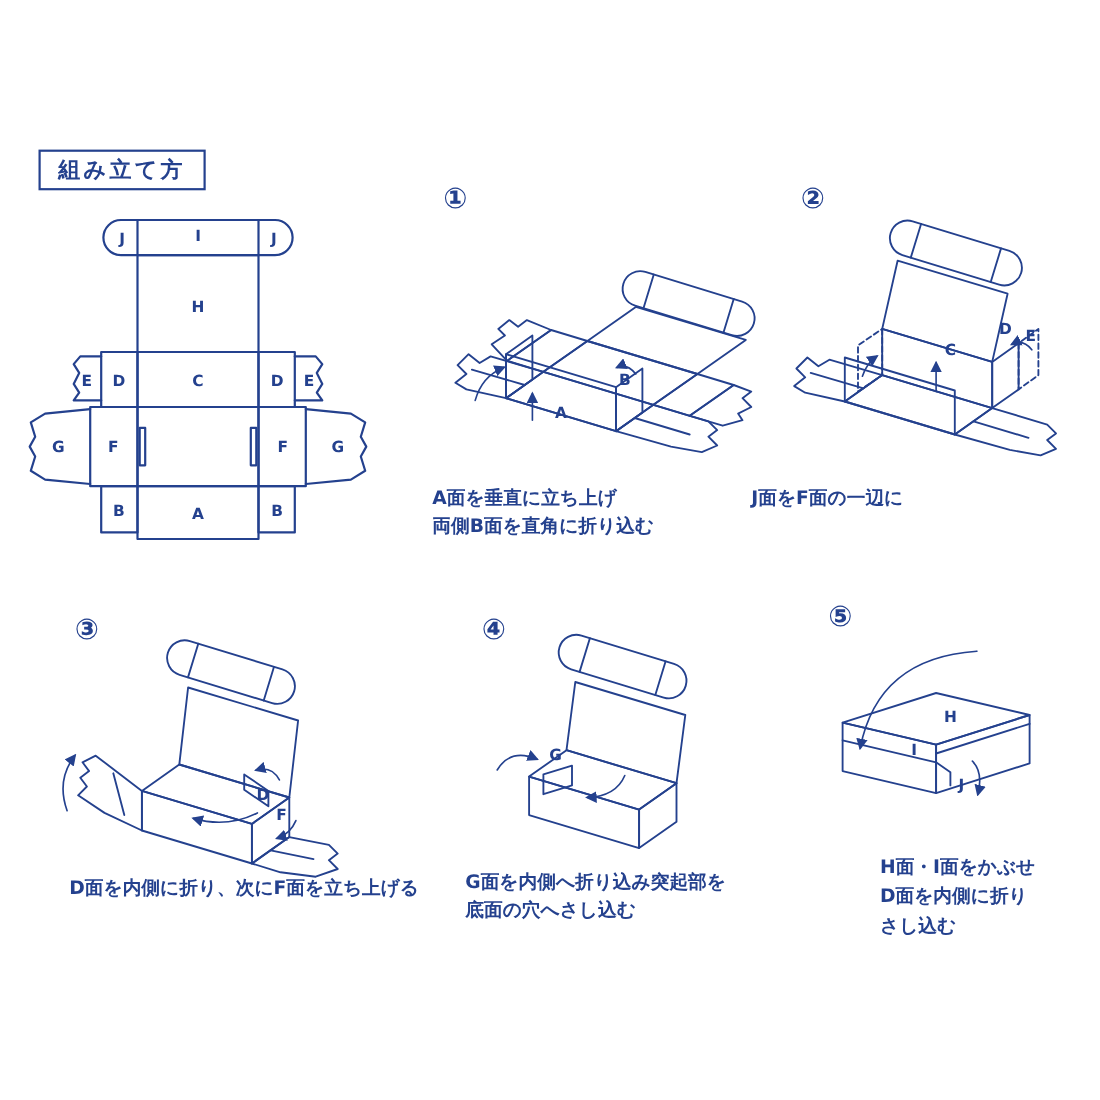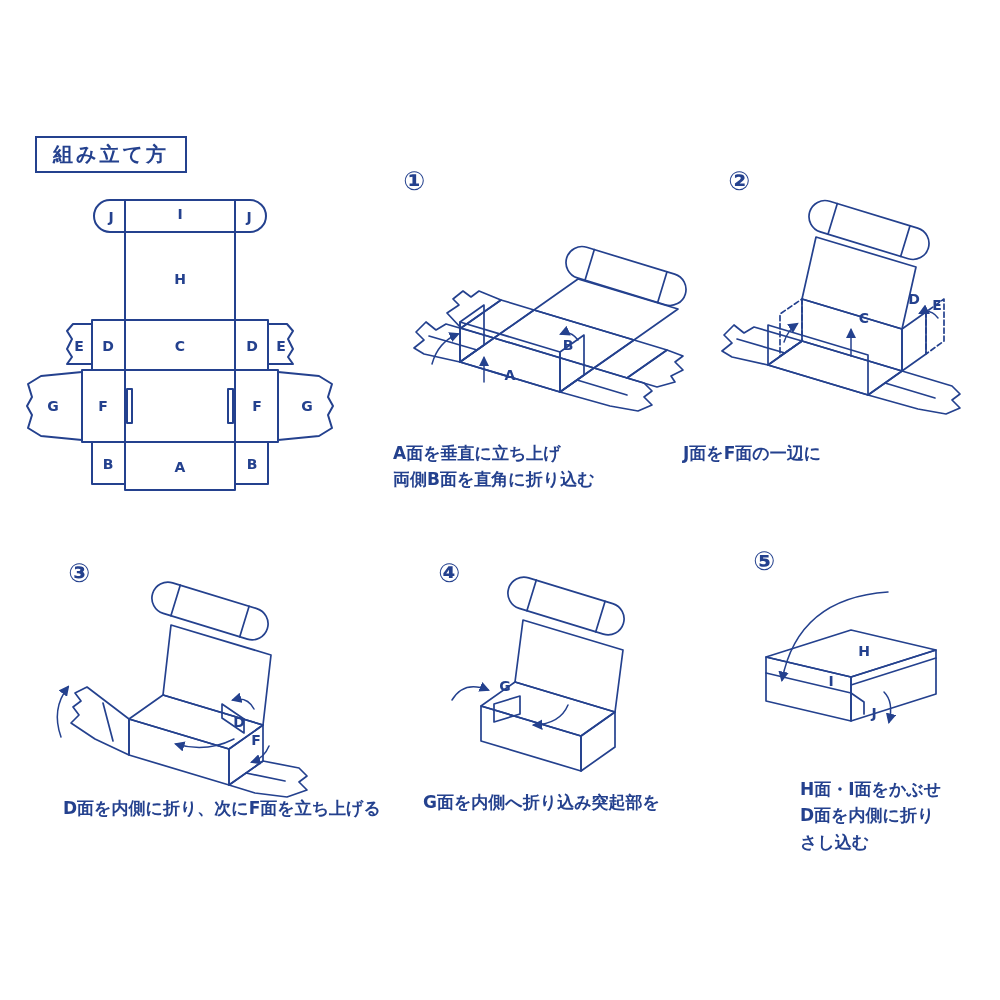--- a/index.html
+++ b/index.html
@@ -199,20 +199,21 @@
         <path class="ln" d="M63,134 L163,164 L163,199 L63,169 Z"></path>
         <path class="ln" d="M163,164 L197,140 L197,175 L163,199 Z"></path>
         <path class="ln" d="M76,132 L102,124 L102,142 L76,150 Z"></path>
         <path class="ln arrow" d="M34,128 Q46,108 70,118" marker-end="url(#mk4)"></path>
         <path class="ln arrow" d="M150,133 Q142,152 116,153" marker-end="url(#mk4)"></path>
         <text class="lbl" x="87" y="119" text-anchor="middle">G</text>
       </g>
     </svg>
     <div class="caption" style="left:5px;top:232px;">
       <div>G面を内側へ折り込み突起部を</div>
+      <div>底面の穴へさし込む</div>
     </div>
   </section>
 
   <section class="step" style="left:736px;top:545px;width:250px;height:300px;">
     <div class="step-num" style="left:17px;top:3px;">⑤</div>
     <svg class="diagram" style="left:0;top:37px" width="230" height="170" viewBox="0 0 230 170">
       <defs>
         <marker id="mk5" viewBox="0 0 10 10" refX="8" refY="5" markerWidth="7" markerHeight="7" orient="auto">
           <path d="M0,0 L10,5 L0,10 Z" fill="#24418e"></path>
         </marker>

